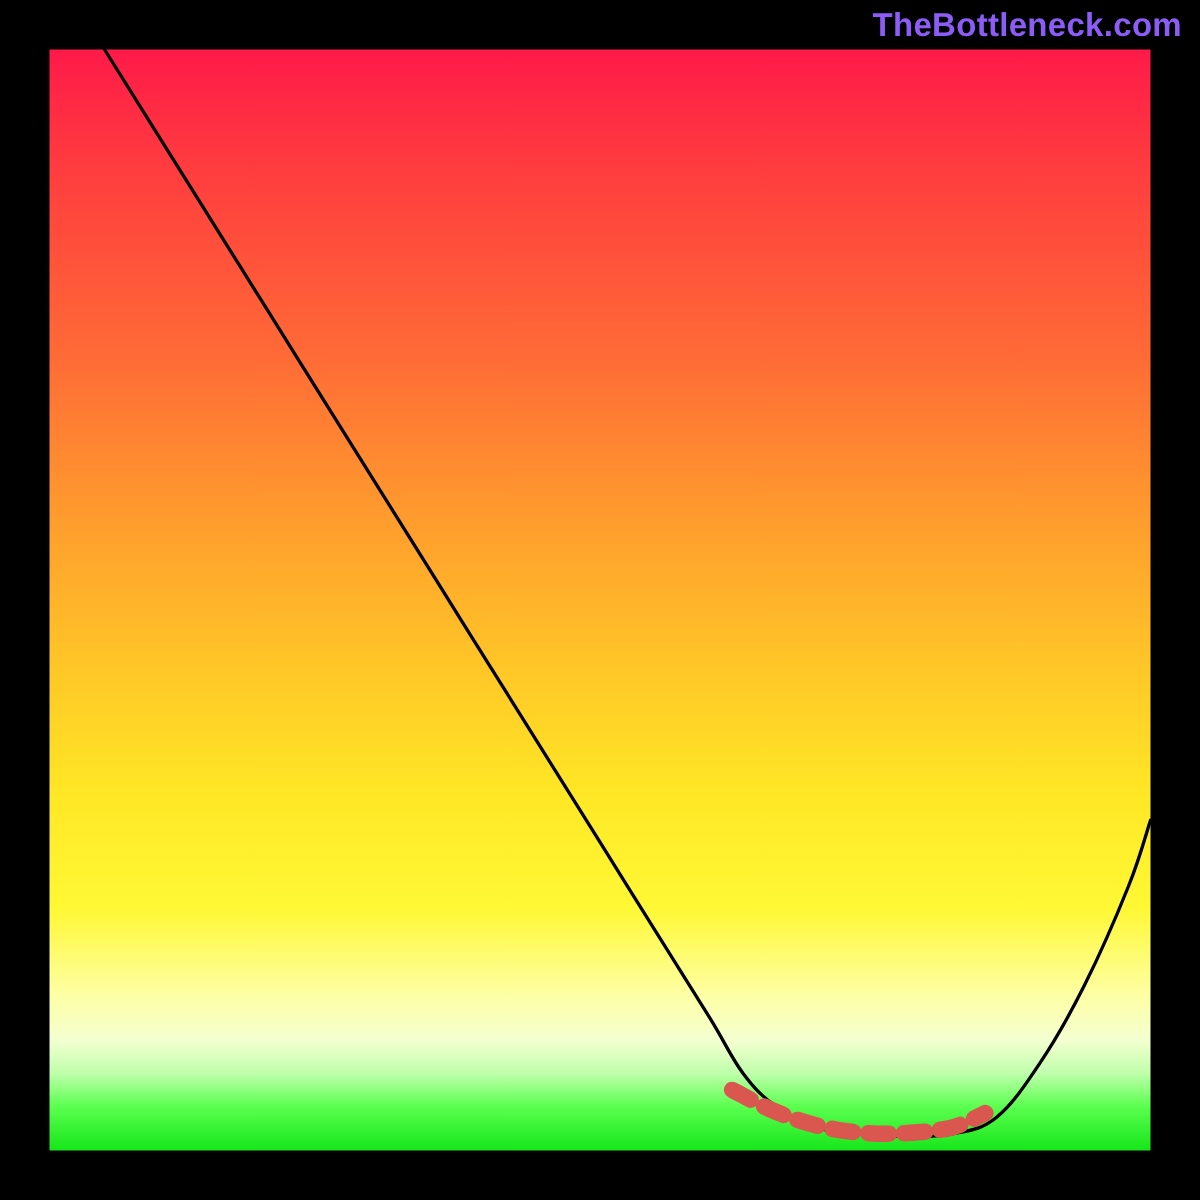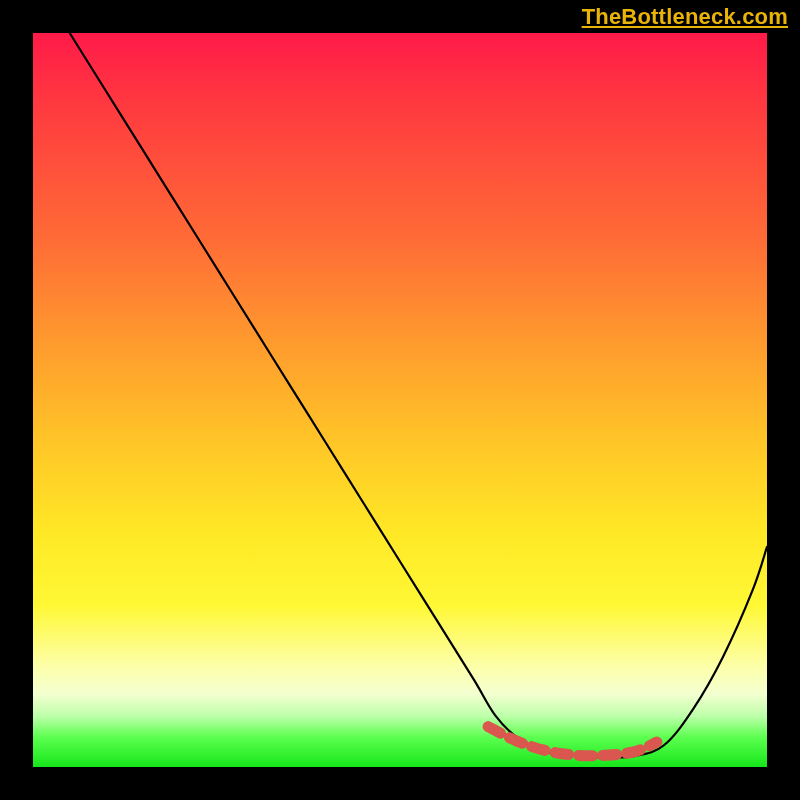--- a/index.html
+++ b/index.html
@@ -16,24 +16,23 @@
     width: 800px;
     height: 800px;
     background: #000000;
   }
   .watermark {
     position: absolute;
     top: 4px;
     right: 12px;
     font-size: 22px;
     font-weight: 600;
-    color: #eab308;
+    color: #8b5cf6;
     letter-spacing: 0.2px;
     z-index: 10;
-    text-decoration: underline;
   }
   .plot-area {
     position: absolute;
     left: 33px;
     top: 33px;
     width: 734px;
     height: 734px;
     
     background: linear-gradient(
       to bottom,

